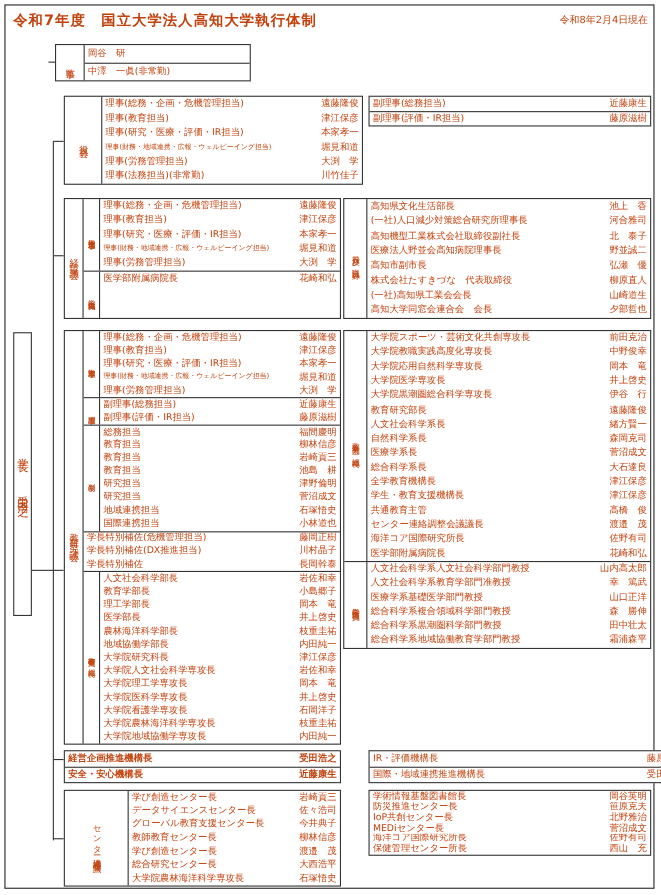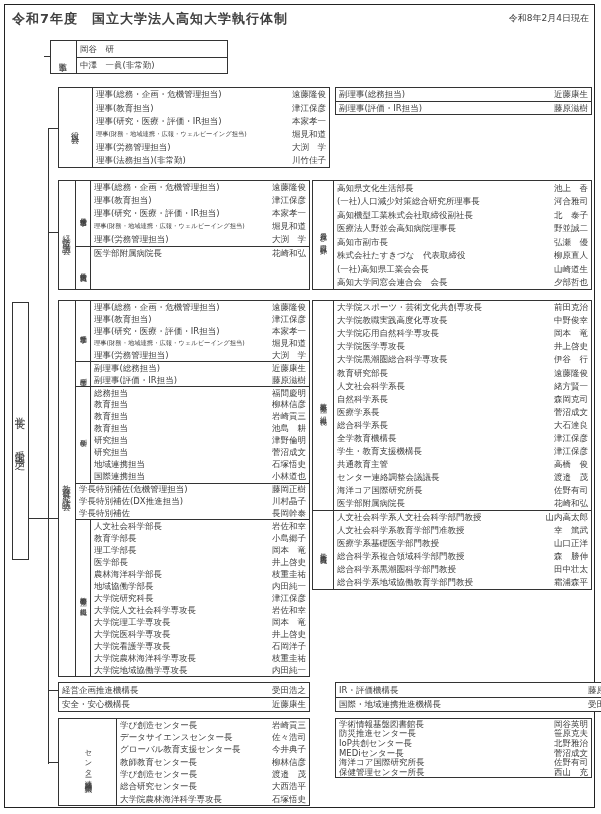--- a/index.html
+++ b/index.html
@@ -1,17 +1,17 @@
 <!DOCTYPE html>
 <html lang="ja"><head>
 <meta charset="utf-8">
 <style>
   html,body{margin:0;padding:0;background:#e8e8e8;}
   #page{position:relative;width:601px;height:814px;background:#fff;
-        font-family:"DejaVu Sans","Liberation Sans",sans-serif;color:#404040;overflow:hidden;}
+        font-family:"DejaVu Sans","Liberation Sans",sans-serif;color:#c2410c;overflow:hidden;}
   #frame{position:absolute;left:4px;top:4px;width:591px;height:804px;border:1.5px solid #222;box-sizing:border-box;}
   .title{position:absolute;left:12px;top:10px;font-size:13px;font-weight:bold;letter-spacing:1px;white-space:nowrap;}
   .date{position:absolute;right:12px;top:12px;font-size:9px;white-space:nowrap;margin-left:44px;}
 
   .box{position:absolute;border:1px solid #333;box-sizing:border-box;background:#fff;display:flex;flex-direction:row;}
   .vlabel{writing-mode:vertical-rl;text-orientation:upright;display:flex;align-items:center;justify-content:center;
           text-align:center;border-right:1px solid #333;font-size:8.5px;letter-spacing:2px;padding:1px 0;box-sizing:border-box;flex:none;}
   .vlabel.sm{font-size:7px;letter-spacing:1px;}
   .vmulti{writing-mode:vertical-rl;text-orientation:upright;border-right:1px solid #333;font-size:7.5px;
           display:flex;align-items:center;justify-content:center;padding:2px 4px;box-sizing:border-box;flex:none;line-height:1.7;}
@@ -447,21 +447,21 @@
             <span class="rn">田中壮太</span>
           </div>
           <div class="row">
             <span class="rt">総合科学系地域協働教育学部門教授</span>
             <span class="rn">霜浦森平</span>
           </div>
         </div>
     </div>
   </div>
 
-  <div class="box" style="left:58px;top:682px;width:252px;height:30px;">
+  <div class="box" style="left:58px;top:682px;width:252px;height:30px;font-weight:bold;">
     <div class="rows divided">
         <div class="row">
           <span class="rt">経営企画推進機構長</span>
           <span class="rn">受田浩之</span>
         </div>
         <div class="row">
           <span class="rt">安全・安心機構長</span>
           <span class="rn">近藤康生</span>
         </div>
       </div>

